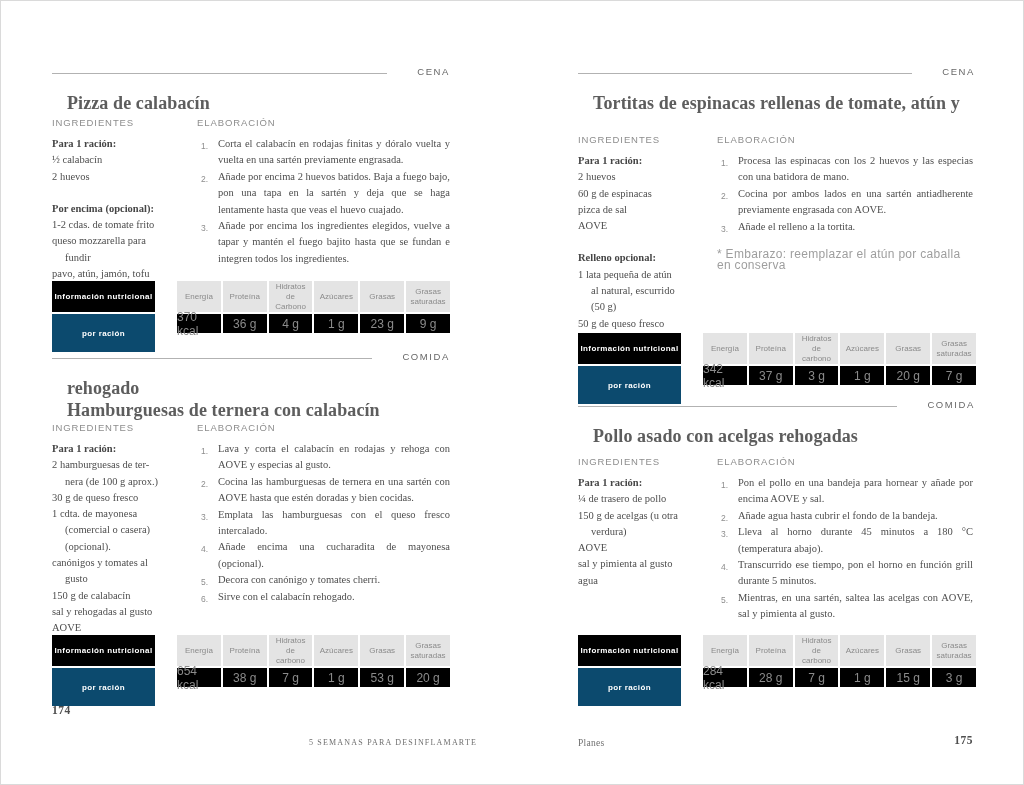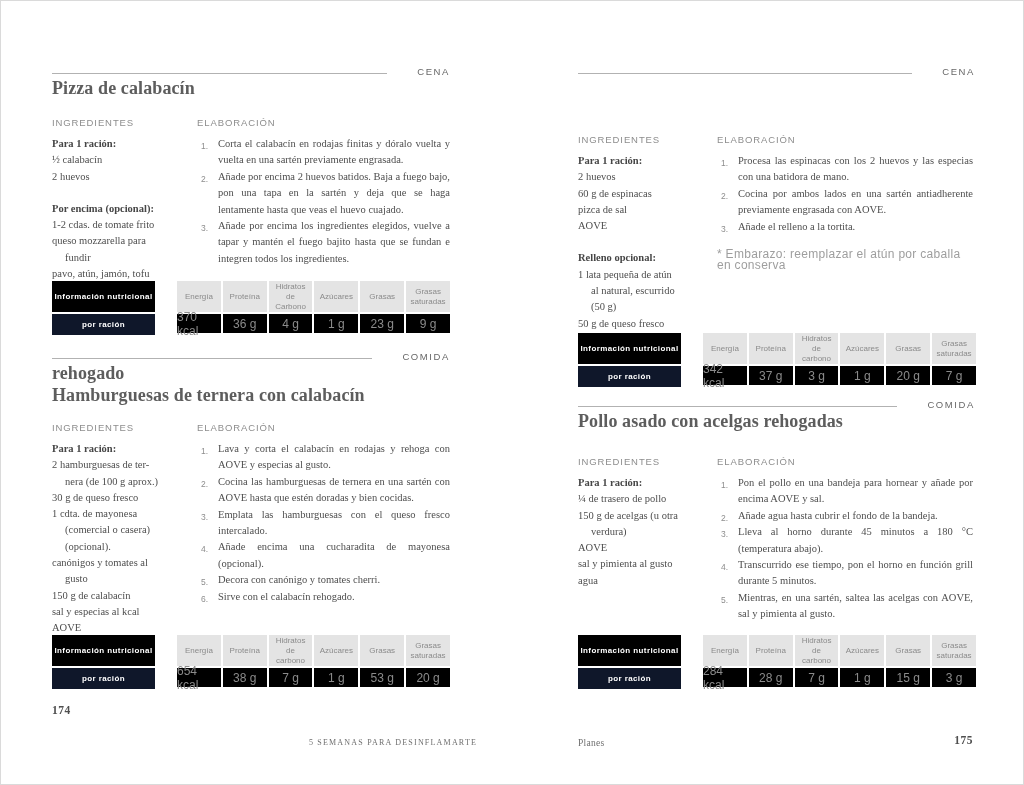--- a/index.html
+++ b/index.html
@@ -6,38 +6,38 @@
   .canvas{
     position:relative;width:1024px;height:785px;background:#ffffff;
     box-shadow:inset 0 0 0 1px #dadada;
     font-family:"Liberation Serif", serif;color:#4e4e4e;overflow:hidden;
   }
   
   .rulerow{position:absolute;display:flex;align-items:flex-end;height:13px;}
   .rline{flex:1;height:1px;background:#b2b2b2;margin-bottom:3px;}
   .meal{font-family:"Liberation Sans",sans-serif;font-size:9.5px;letter-spacing:1.6px;color:#676767;margin-left:30px;line-height:11px;}
   
-  .title{position:absolute;margin:0;font-size:18px;line-height:22px;font-weight:bold;color:#5d5d5d;letter-spacing:.1px;}
+  .title{position:absolute;margin:15px;font-size:18px;line-height:22px;font-weight:bold;color:#5d5d5d;letter-spacing:.1px;}
   .title .tline{white-space:nowrap;}
   
   .col{position:absolute;}
   .colhead{font-family:"Liberation Sans",sans-serif;font-size:9.5px;letter-spacing:.9px;color:#8d8d8d;line-height:14px;margin-bottom:6px;}
   .ingline{font-size:10.5px;line-height:16.3px;color:#4e4e4e;}
   .ingline.b{font-weight:bold;color:#464646;}
   .ingline.i{padding-left:13px;}
   .ingline.sp{margin-top:16px;}
   .steps{list-style:none;margin:0;padding:0;counter-reset:stp;}
   .step{position:relative;counter-increment:stp;padding-left:21px;font-size:10.5px;line-height:16.4px;color:#4e4e4e;text-align:justify;}
   .step::before{content:counter(stp) ".";position:absolute;left:4px;top:2px;font-family:"Liberation Sans",sans-serif;font-size:8.5px;color:#8d8d8d;}
   
   .ntable{position:absolute;display:flex;gap:2px;}
   .nlabels{width:103px;display:flex;flex-direction:column;gap:2px;flex:none;}
   .nl{font-family:"Liberation Sans",sans-serif;font-size:8px;font-weight:bold;letter-spacing:.4px;color:#ffffff;display:flex;align-items:center;justify-content:center;text-align:center;}
   .nl.head{height:31px;background:#000000;}
-  .nl.sub{height:21px;background:#0f172a;}
+  .nl.sub{height:38px;background:#0c4a6e;}
   .ncols{flex:1;display:flex;gap:2px;padding-left:20px;}
   .ncol{flex:1;display:flex;flex-direction:column;gap:2px;}
   .nh{height:31px;background:#e4e4e4;color:#8b8b8b;font-family:"Liberation Sans",sans-serif;font-size:8px;line-height:10px;display:flex;align-items:center;justify-content:center;text-align:center;padding:0 2px;box-sizing:border-box;}
   .nv{height:19px;background:#000000;color:#8b8b8b;font-family:"Liberation Sans",sans-serif;font-size:12px;display:flex;align-items:center;justify-content:center;}
   
   .footnote{position:absolute;font-family:"Liberation Sans",sans-serif;font-size:12px;letter-spacing:.3px;color:#9e9e9e;line-height:11px;}
   .pagenum{position:absolute;font-size:11.5px;font-weight:bold;color:#4f4f4f;letter-spacing:.5px;}
   .bookfooter{position:absolute;font-size:8px;letter-spacing:1.2px;color:#6e6e6e;text-align:center;}
   .sectionfooter{position:absolute;font-size:9.5px;color:#6e6e6e;letter-spacing:.3px;}
 </style>
@@ -126,21 +126,21 @@
             <div class="ingline b">Para 1 ración:</div>
             <div class="ingline">2 hamburguesas de ter-</div>
             <div class="ingline i">nera (de 100 g aprox.)</div>
             <div class="ingline">30 g de queso fresco</div>
             <div class="ingline">1 cdta. de mayonesa</div>
             <div class="ingline i">(comercial o casera)</div>
             <div class="ingline i">(opcional).</div>
             <div class="ingline">canónigos y tomates al</div>
             <div class="ingline i">gusto</div>
             <div class="ingline">150 g de calabacín</div>
-            <div class="ingline">sal y especias al kcal</div>
+            <div class="ingline">sal y rehogadas al gusto</div>
             <div class="ingline">AOVE</div>
           </div>
       </div>
       <div class="col" style="top:421px;left:197px;width:253px;">
         <div class="colhead">ELABORACIÓN</div>
         <ol class="steps">
             <li class="step">Lava y corta el calabacín en rodajas y rehoga con AOVE y especias al gusto.</li>
             <li class="step">Cocina las hamburguesas de ternera en una sartén con AOVE hasta que estén doradas y bien cocidas.</li>
             <li class="step">Emplata las hamburguesas con el queso fresco intercalado.</li>
             <li class="step">Añade encima una cucharadita de mayonesa (opcional).</li>
@@ -187,20 +187,21 @@
   </div>
 
   <div>
 
     <div>
       <div class="rulerow" style="top:64px;left:578px;width:397px;">
         <div class="rline"></div>
         <span class="meal">CENA</span>
       </div>
       <h1 class="title" style="top:77px;left:578px;">
+          <div class="tline">Tortitas de espinacas rellenas de tomate, atún y</div>
         </h1>
       <div class="col" style="top:133px;left:578px;width:142px;">
         <div class="colhead">INGREDIENTES</div>
         <div>
             <div class="ingline b">Para 1 ración:</div>
             <div class="ingline">2 huevos</div>
             <div class="ingline">60 g de espinacas</div>
             <div class="ingline">pizca de sal</div>
             <div class="ingline">AOVE</div>
             <div class="ingline b sp">Relleno opcional:</div>

